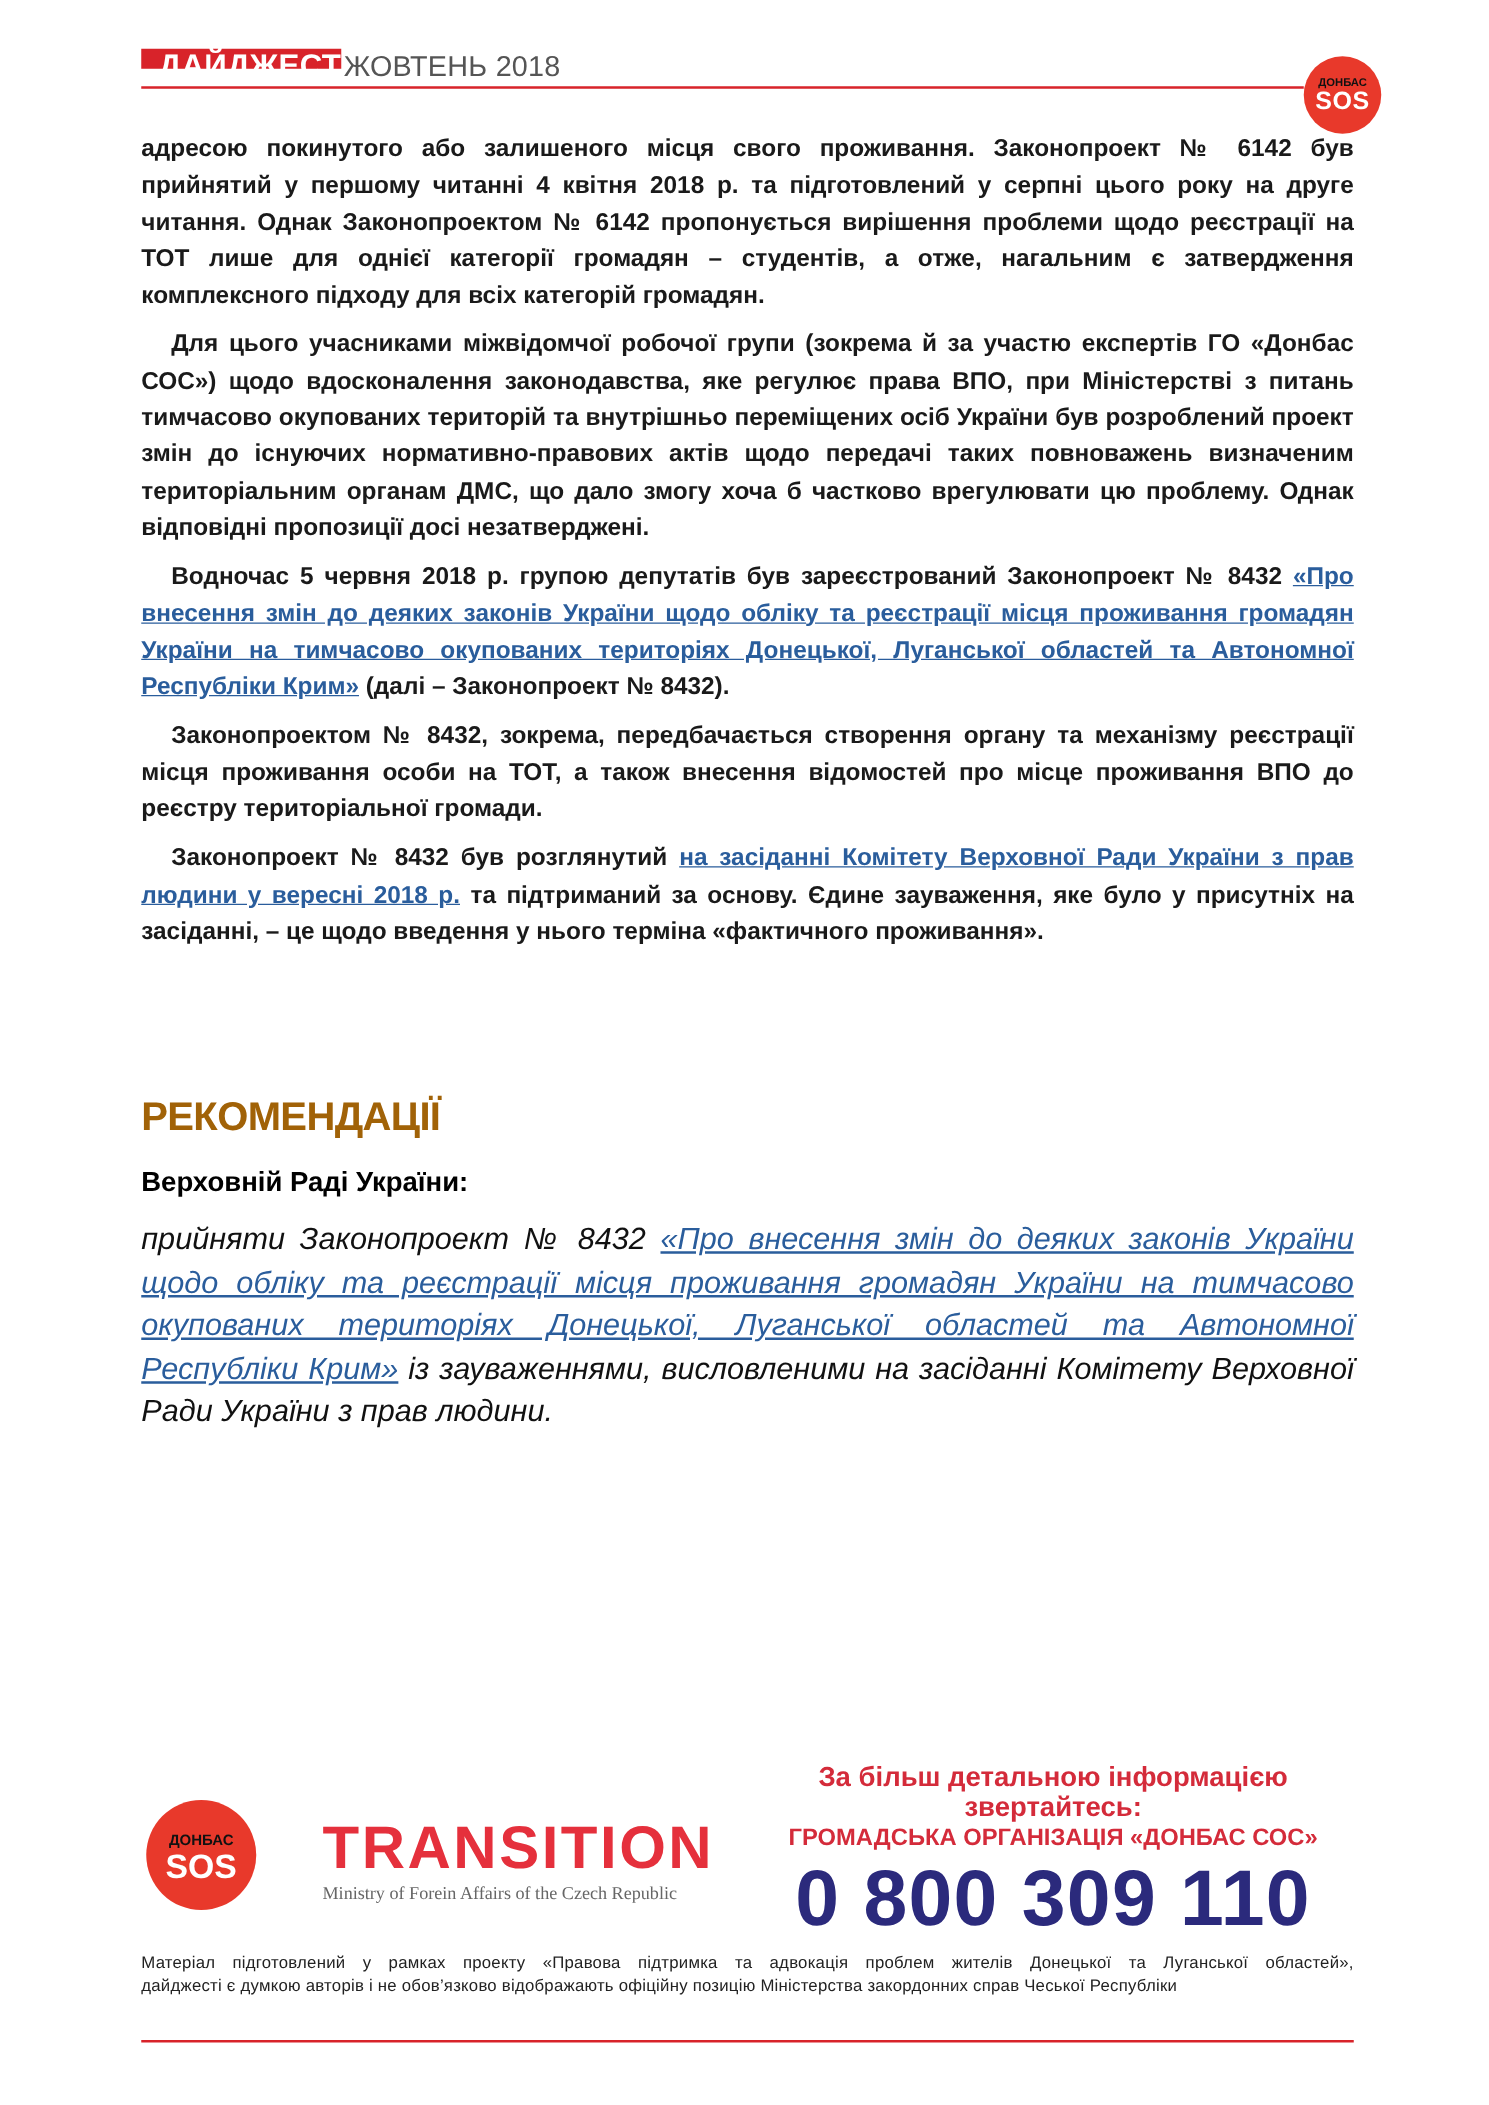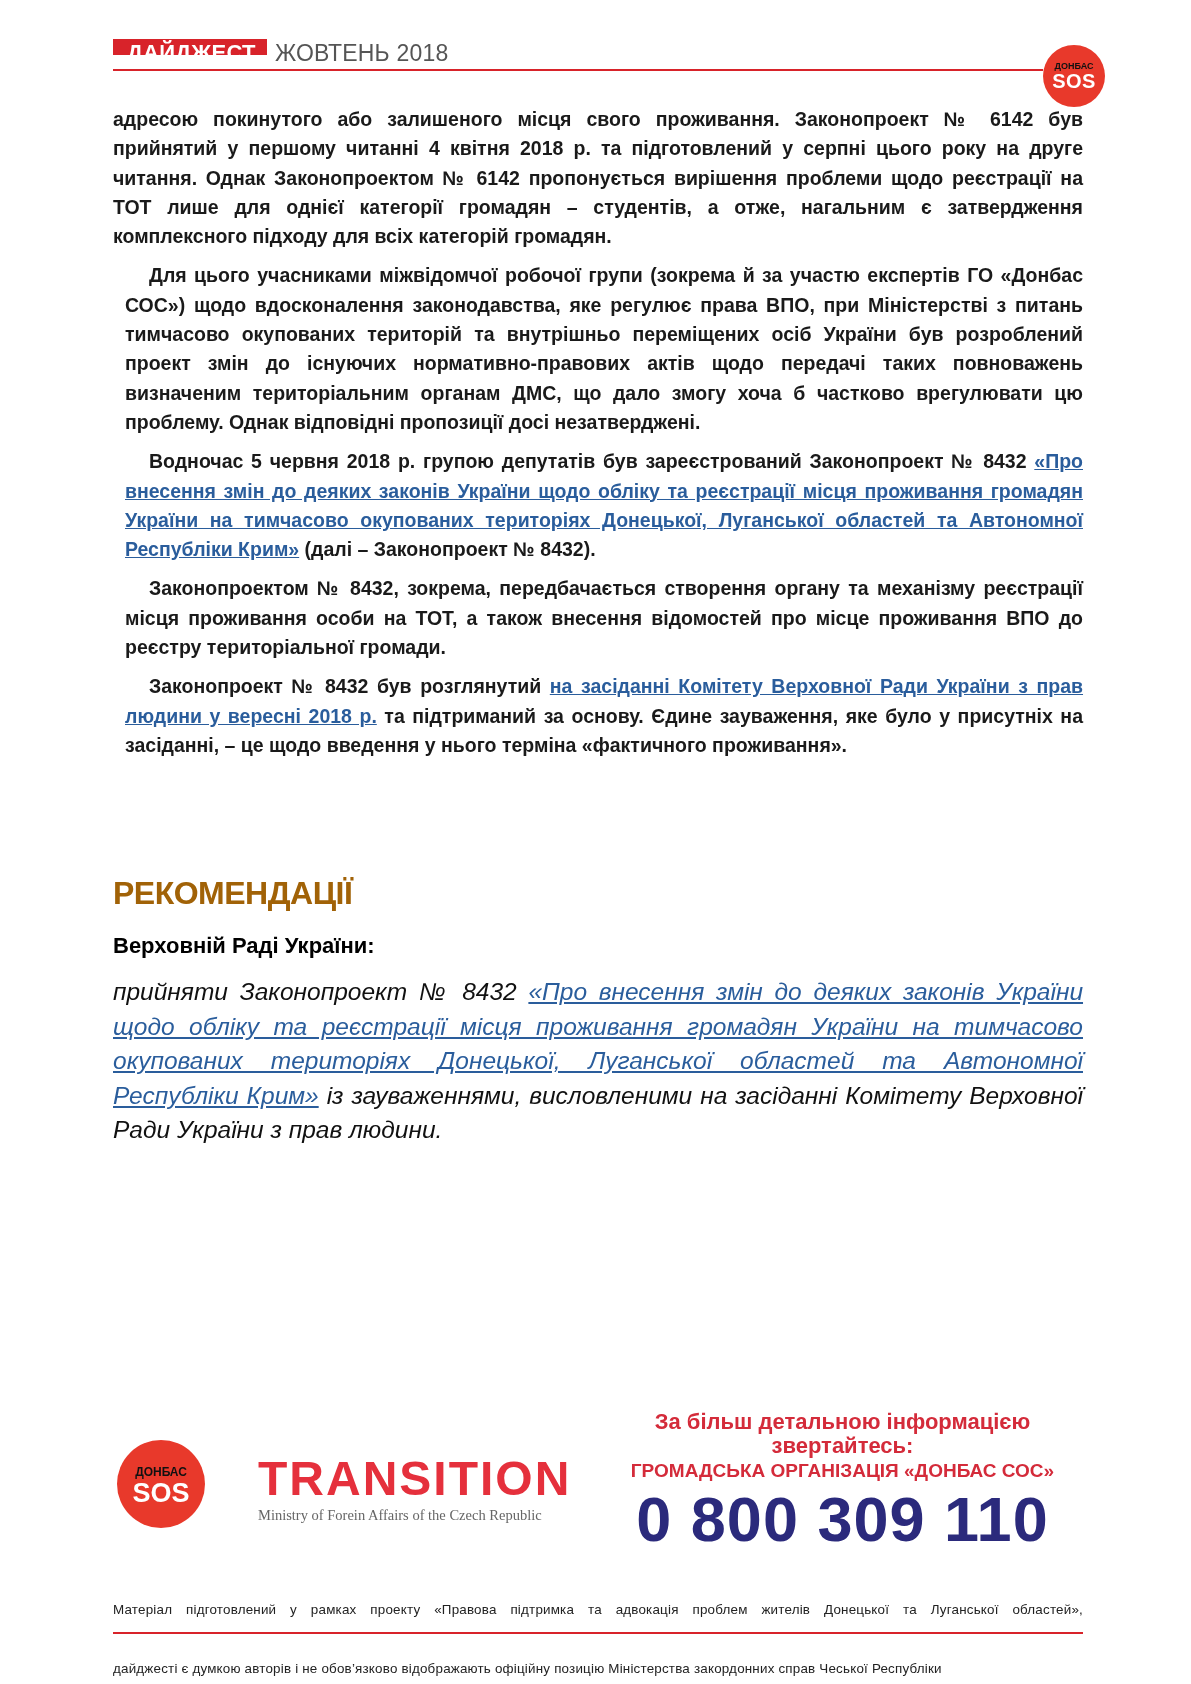--- a/index.html
+++ b/index.html
@@ -1,35 +1,35 @@
 <!DOCTYPE html>
 <html><head>
   <meta charset="utf-8">
   <style>
     html, body { margin: 0; padding: 0; background: #ffffff; }
     body { width: 1191px; height: 1684px; position: relative; overflow: hidden;
            font-family: "Liberation Sans", sans-serif; color: #1a1a1a; }
 
     
     .header { position: absolute; left: 113px; top: 39px; width: 930px; height: 28px; }
-    .hdr-tag { position: absolute; left: 0; top: 0; height: 16px; padding: 0 11px 0 14px;
-               background: #d8232a; color: #fff; font-weight: bold; font-size: 22px;
+    .hdr-tag { position: absolute; left: 0; top: 0; height: 16px; padding: 0 0 0 14px;
+               background: #d8232a; color: #fff; font-weight: bold; font-size: 25px;
                line-height: 28px; letter-spacing: 0.3px; }
     .hdr-date { position: absolute; left: 162px; top: 0; font-size: 23px; line-height: 28px;
                 color: #555; font-weight: normal; letter-spacing: 0.2px; }
     .hdr-line { position: absolute; left: 0; top: 30px; width: 930px; height: 2px; background: #d8232a; }
     .logo-top { position: absolute; left: 1043px; top: 45px; width: 62px; height: 62px;
                 border-radius: 50%; background: #e8392b; color: #fff; text-align: center; }
     .logo-top .l1 { display: block; font-size: 9px; font-weight: bold; color: #111; margin-top: 16px; line-height: 10px; }
     .logo-top .l2 { display: block; font-size: 20px; font-weight: bold; line-height: 20px; letter-spacing: 0.5px; }
 
     
     .content { position: absolute; left: 113px; top: 105px; width: 970px; font-size: 19.5px; line-height: 29.3px; font-weight: bold; }
     .content p { margin: 0 0 10px 0; text-align: justify; text-align-last: left; }
-    .content p.indent { text-indent: 24px; margin-left: 12px; }
+    .content p.indent { text-indent: 24px; }
     a.link { color: #2a5d9c; text-decoration: underline; }
 
     
     .rec-title { position: absolute; left: 113px; top: 875px; font-size: 32px; font-weight: bold;
                  color: #a16207; letter-spacing: -0.5px; }
     .rec-sub { position: absolute; left: 113px; top: 933px; font-size: 22px; font-weight: bold; color: #000000; }
     .rec-body { position: absolute; left: 113px; top: 975px; width: 970px; font-size: 24.5px;
                 line-height: 34.5px; font-style: italic; text-align: justify; color: #111; }
 
     
@@ -43,21 +43,21 @@
     .transition .sub { display: block; font-family: "Liberation Serif", serif; font-size: 14.5px;
                        color: #666; margin-top: 4px; }
 
     .contact { position: absolute; left: 600px; top: 1410px; width: 485px; text-align: center; }
     .contact .c1 { display: block; color: #d42b3a; font-weight: bold; font-size: 22px; line-height: 24px; }
     .contact .c2 { display: block; color: #d42b3a; font-weight: bold; font-size: 19px; line-height: 26px; }
     .contact .phone { display: block; color: #2b2a7c; font-weight: bold; font-size: 63px; line-height: 70px; letter-spacing: 1px; }
 
     .disclaimer { position: absolute; left: 113px; top: 1560px; width: 970px; font-size: 13.4px;
                   line-height: 19px; color: #222; letter-spacing: 0.2px; text-align: justify; text-align-last: justify; }
-    .disclaimer span { display: block; margin-top: 40px; }
+    .disclaimer span { display: block; }
     .disclaimer span.last { text-align-last: left; }
     .foot-line { position: absolute; left: 113px; top: 1632px; width: 970px; height: 2px; background: #d8232a; }
   </style>
 </head>
 <body>
 
 <div class="header">
   <div class="hdr-tag">ДАЙДЖЕСТ</div>
   <div class="hdr-date">ЖОВТЕНЬ 2018</div>
   <div class="hdr-line"></div>

